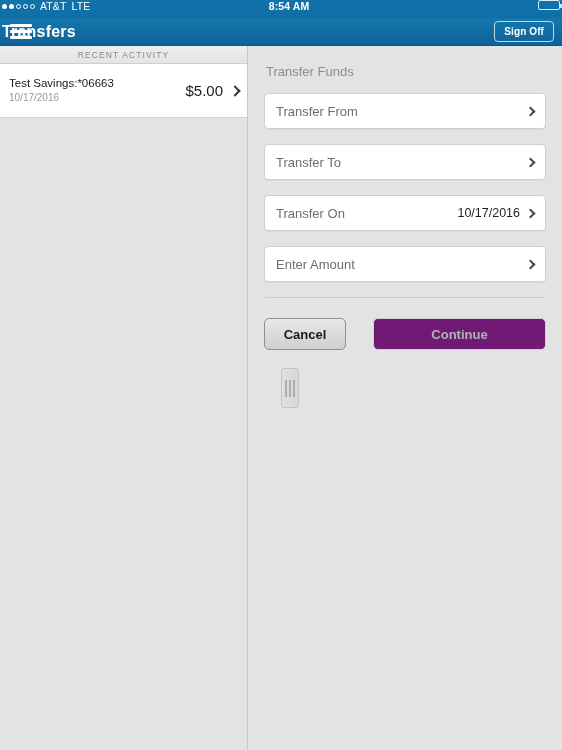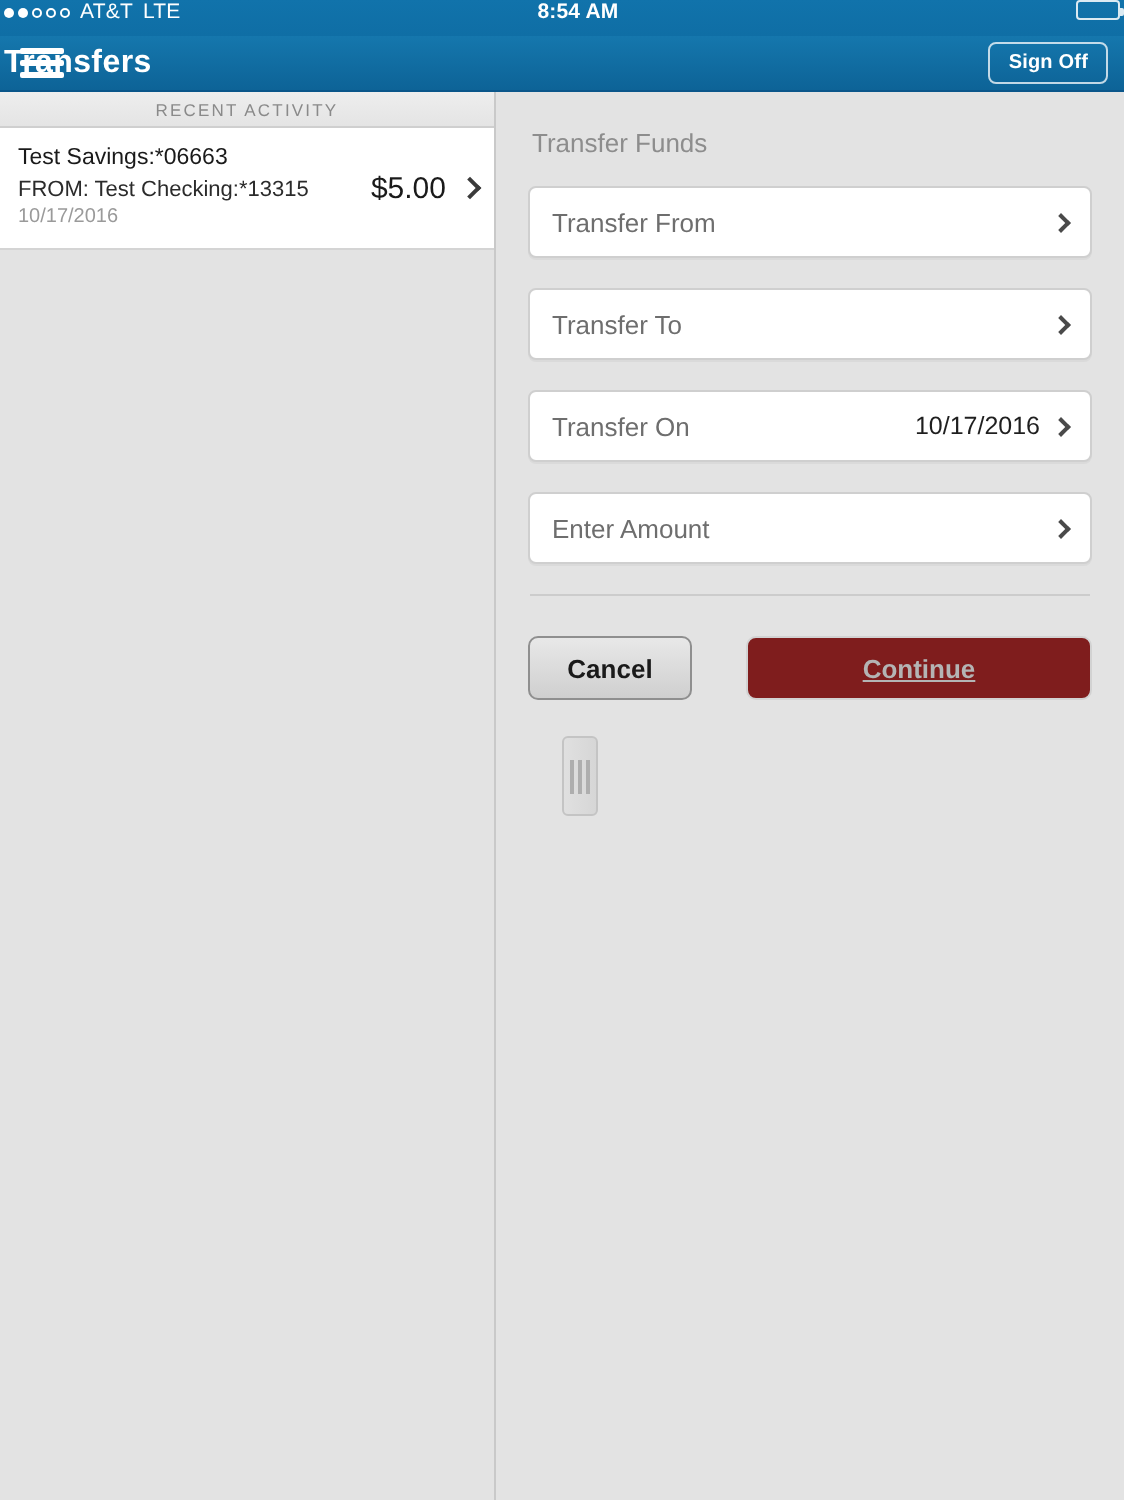--- a/index.html
+++ b/index.html
@@ -307,25 +307,24 @@
     cursor: pointer;
   }
   .btn-cancel {
     width: 82px;
     background: linear-gradient(to bottom, #e8e8e8 0%, #cfcfcf 100%);
     border: 1px solid #8f8f8f;
     color: #1a1a1a;
   }
   .btn-continue {
     flex: 1;
-    background: #7f1d1d;
+    background: #701a75;
     border: 1px solid #d2d2d2;
     color: #b4b4b4;
     cursor: default;
-    text-decoration: underline;
   }
 </style>
 </head>
 <body>
 
 <div id="app">
 
   <div class="status-bar">
     <div class="status-left">
       <span class="signal-dots">
@@ -357,21 +356,20 @@
   </div>
 
   <div class="content">
 
     <div class="left-panel">
       <div class="section-header">RECENT ACTIVITY</div>
 
       <div class="txn-row">
         <div class="txn-info">
           <div class="txn-title">Test Savings:*06663</div>
-          <div class="txn-from">FROM: Test Checking:*13315</div>
           <div class="txn-date">10/17/2016</div>
         </div>
         <div class="txn-right">
           <span class="txn-amount">$5.00</span>
           <span class="chev chev-dark"></span>
         </div>
       </div>
     </div>
 
     <div class="divider-handle">

